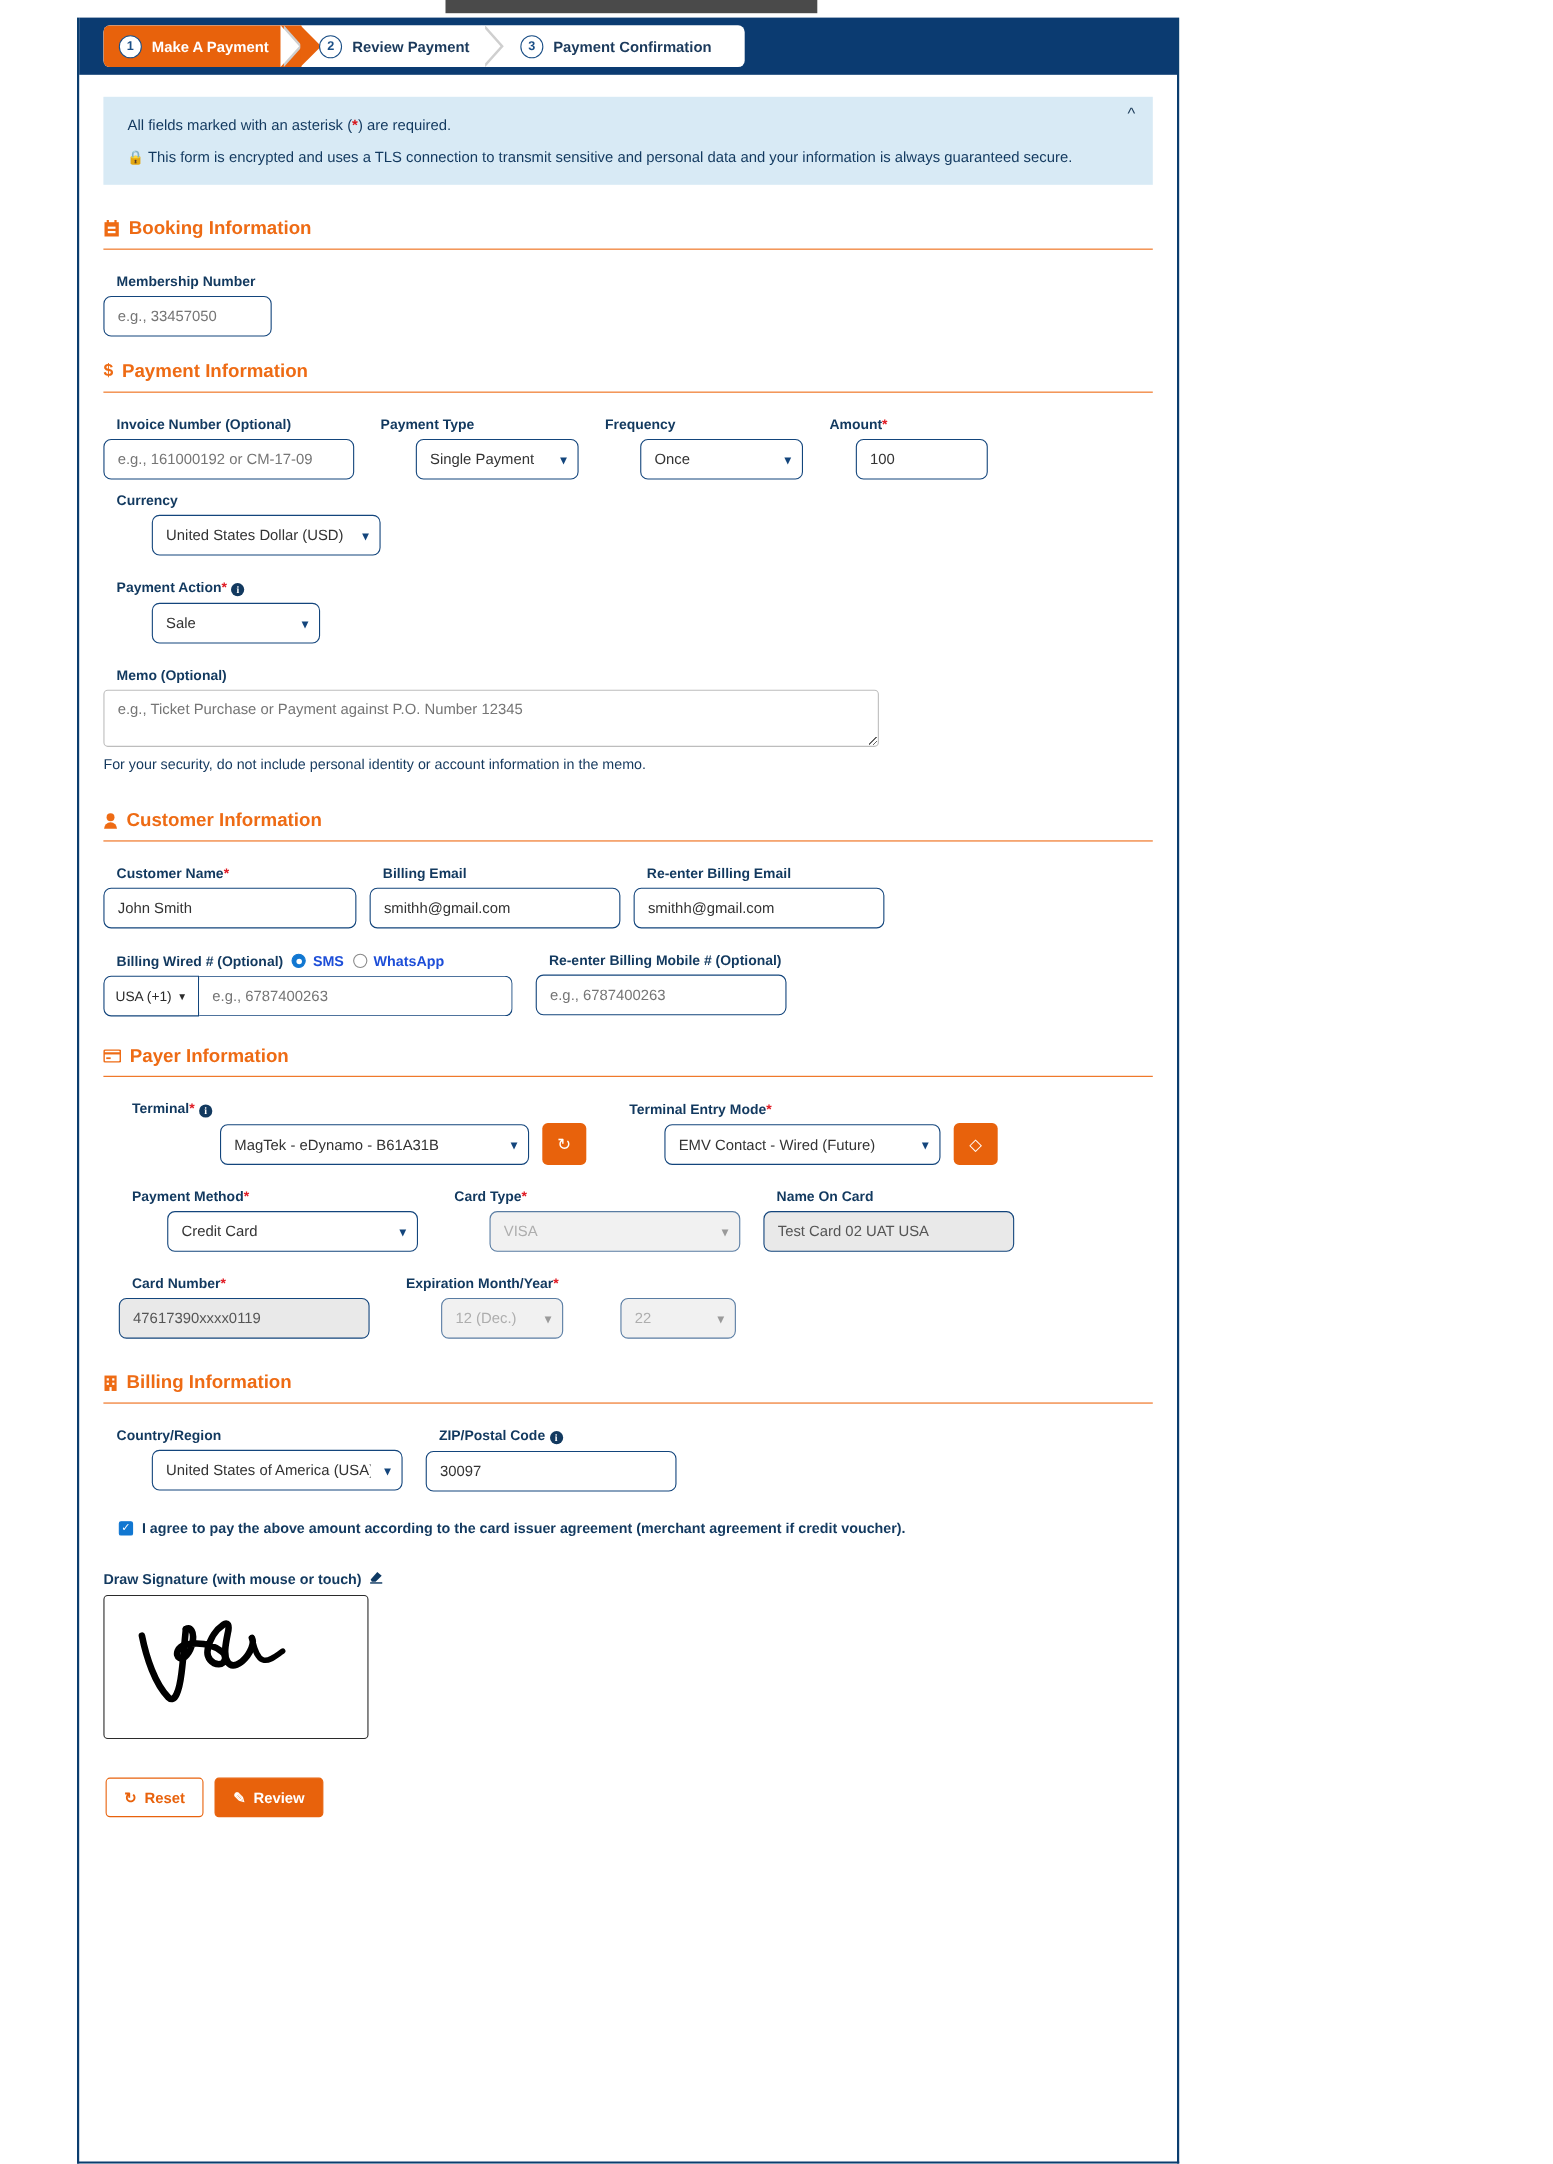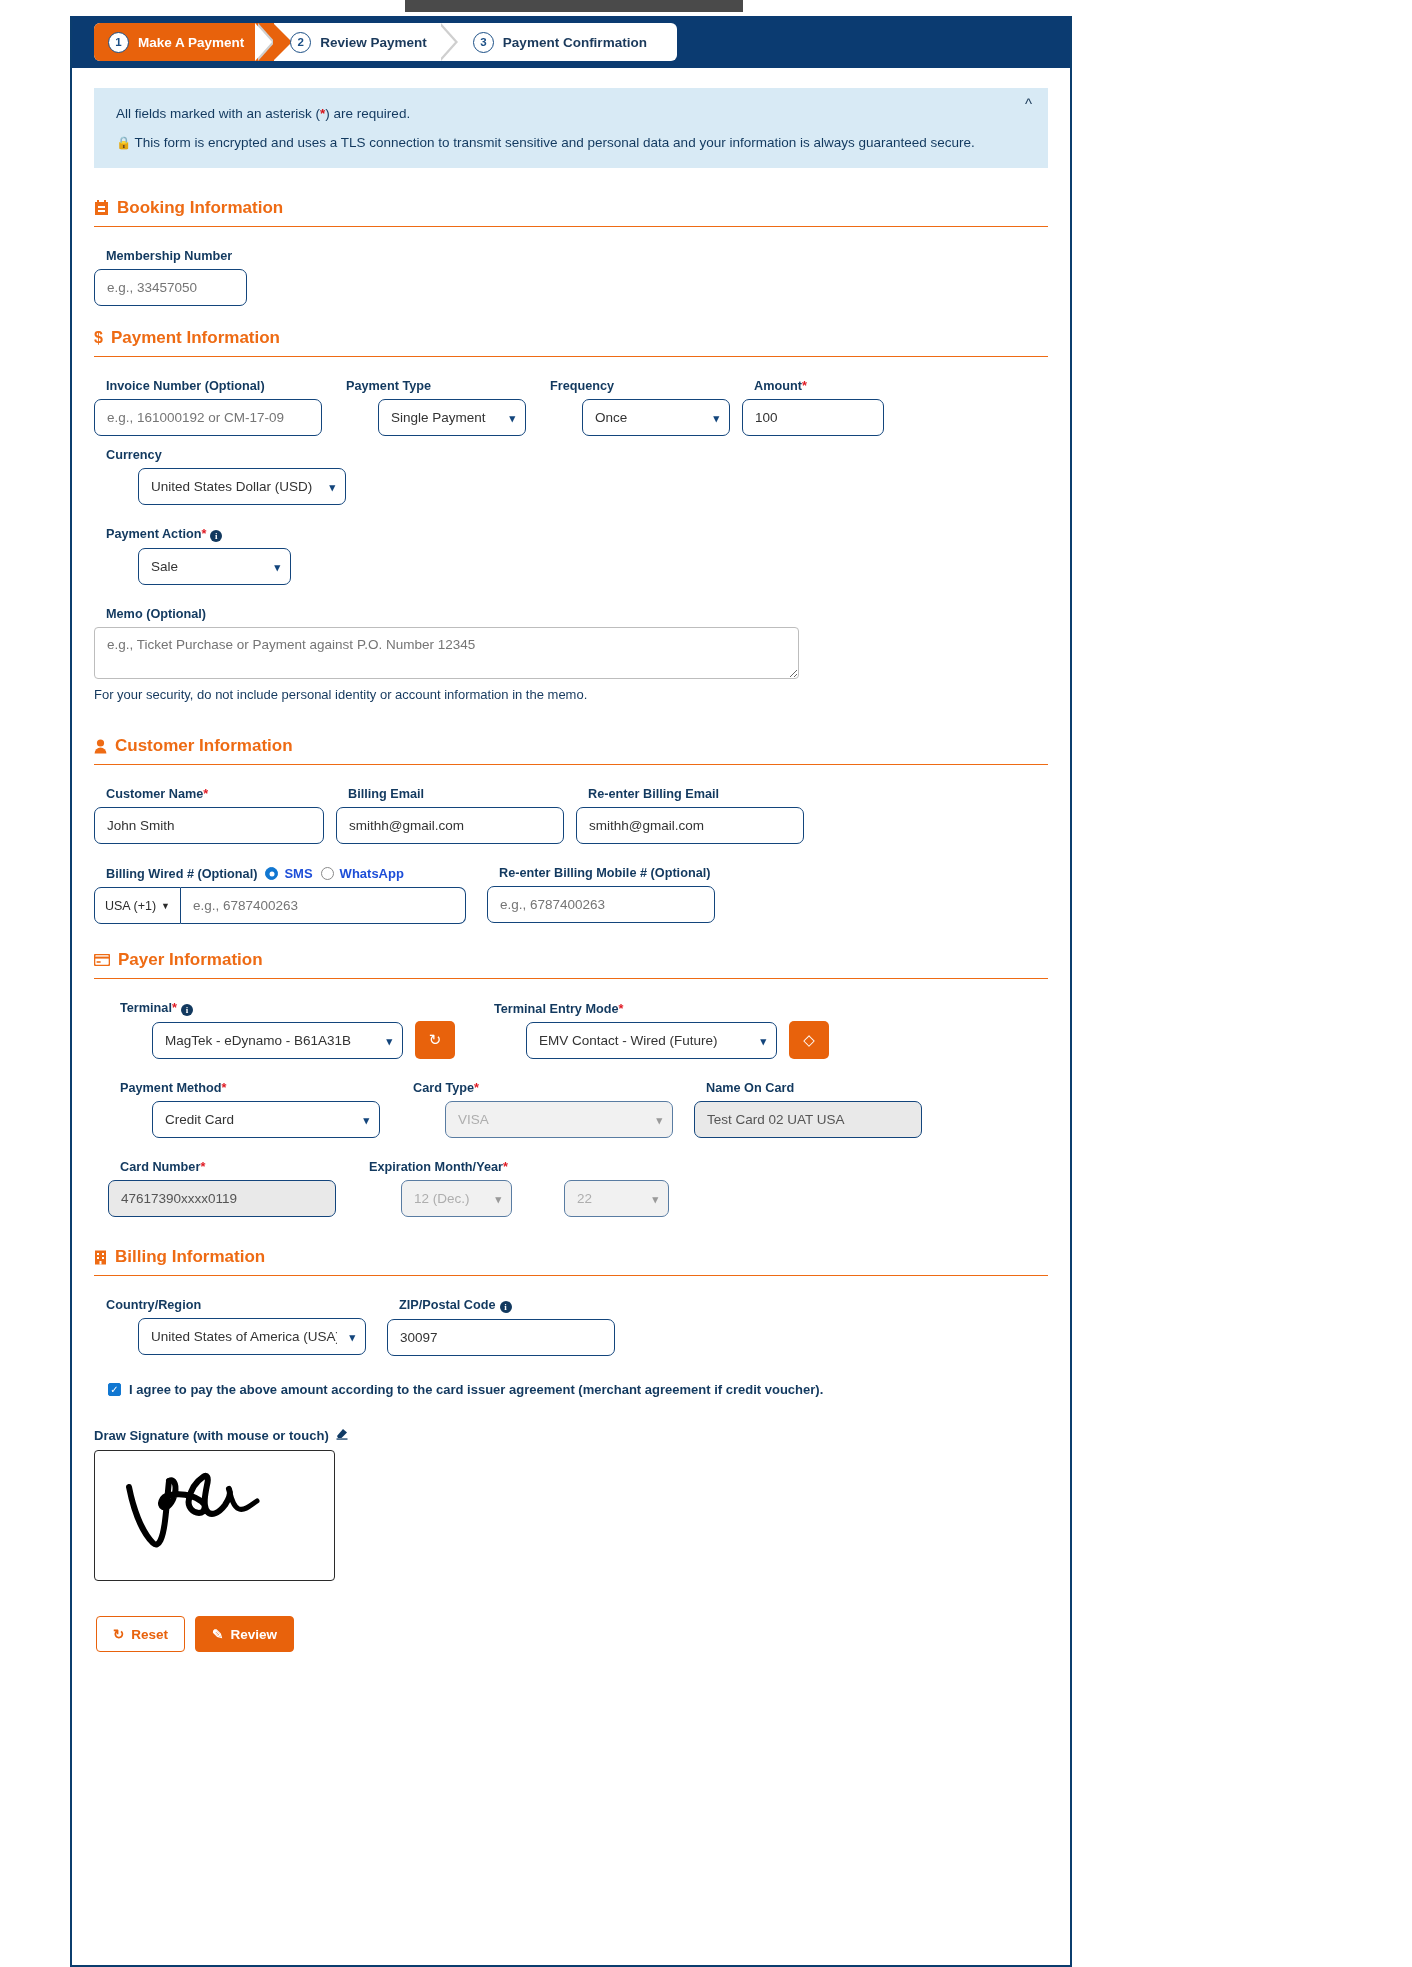--- a/index.html
+++ b/index.html
@@ -309,21 +309,21 @@
           <label class="lbl">Frequency</label>
           <div class="selwrap">
             <select class="sel" style="width:148px;">
               <option>Once</option>
             </select>
             <span class="chev">▾</span>
           </div>
         </div>
         <div class="fld">
           <label class="lbl"><span>Amount</span><span class="ast">*</span></label>
-          <input class="inp" style="width: 142px;" value="100">
+          <input class="inp" style="width: 120px; margin-left: 36px;" value="100">
         </div>
         <div class="fld">
           <label class="lbl">Currency</label>
           <div class="selwrap">
             <select class="sel" style="width:208px;">
               <option>United States Dollar (USD)</option>
             </select>
             <span class="chev">▾</span>
           </div>
         </div>
@@ -414,21 +414,21 @@
             </svg>
         </span>
         <span>Payer Information</span>
       </div>
 
 
       <div class="row" style="margin-left:14px;align-items:flex-end;">
         <div class="fld">
           <label class="lbl"><span>Terminal</span><span class="ast">*</span><span class="info-ico">i</span></label>
           <div class="selwrap">
-            <select class="sel" style="width:251px;">
+            <select class="sel" style="width:281px;margin-left:48px;">
               <option>MagTek - eDynamo - B61A31B</option>
             </select>
             <span class="chev">▾</span>
           </div>
         </div>
         <button class="orange-btn">↻</button>
         <div class="fld" style="margin-left:15px;">
           <label class="lbl"><span>Terminal Entry Mode</span><span class="ast">*</span></label>
           <div class="selwrap">
             <select class="sel" style="width:251px;">

